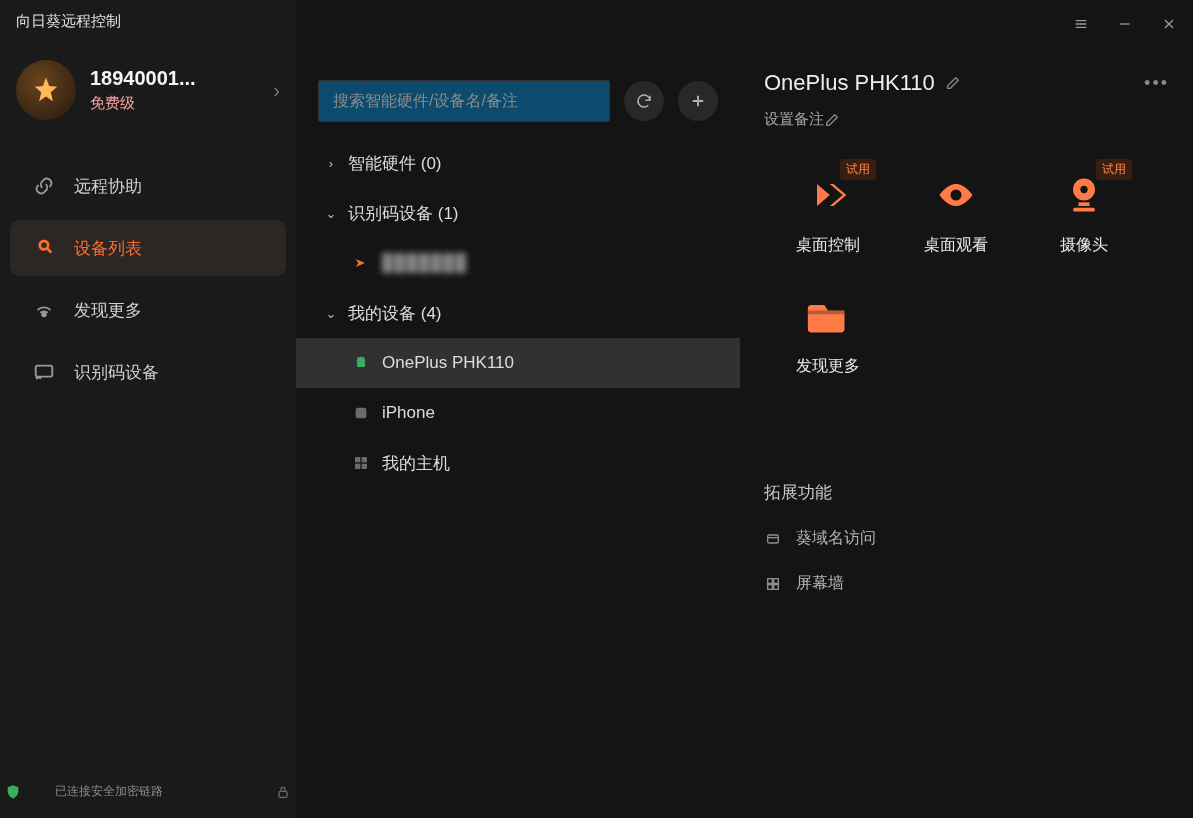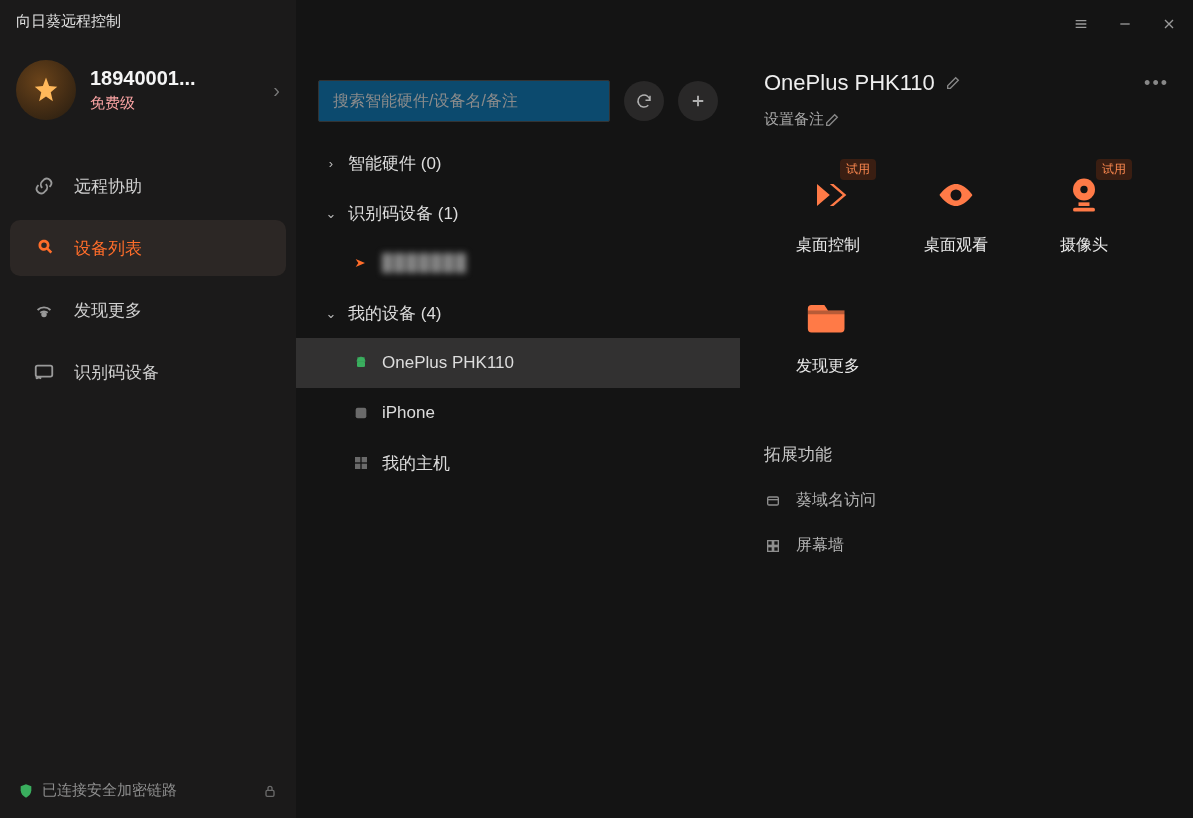--- a/index.html
+++ b/index.html
@@ -18,21 +18,21 @@
 .acct-tier{ font-size:15px; color:#fca5a5; margin-top:4px;}
 .acct-chev{ color:#777; font-size:20px; }
 
 .nav { padding:4px 0; }
 .nav-item { display:flex; align-items:center; height:56px; padding-left:22px; color:#d0d0d0; font-size:17px; cursor:pointer; border-radius:10px; margin:6px 10px;}
 .nav-item.active { background:#2c2725; color:#ff6d2a; }
 .nav-item.active .nav-ico{ color:#ff6d2a;}
 .nav-ico { width:24px; height:24px; margin-right:18px; display:flex; align-items:center; justify-content:center; color:#9a9a9a;}
 .nav-ico svg{width:22px;height:22px;}
 
-.sidebar-footer{ margin-top:auto; display:flex; align-items:center; padding:18px 18px; font-size:15px; color:#8d8d8d; }
+.sidebar-footer{ margin-top:auto; display:flex; align-items:center; padding:18px 5px; font-size:12px; color:#8d8d8d;gap:26px; }
 .shield{ width:16px; height:16px; margin-right:8px; color:#3aae5e; flex:none;}
 .lock{ width:16px; height:16px; margin-left:auto; color:#6a6a6a;}
 
 
 .main { flex:1; background:#141414; display:flex; }
 .list-col{ width:444px; padding:0; }
 .topbar{ display:flex; align-items:center; padding:80px 22px 10px 22px; gap:14px;}
 .search{ flex:1; }
 .search input{ width:100%; height:42px; background:#0c4a6e; border:1px solid #333; border-radius:2px; color:#ccc; padding:0 14px; font-size:16px; outline:none;}
 .search input::placeholder{ color:#8b8b8b; }
@@ -64,21 +64,21 @@
 .action-grid{ display:flex; margin-top:42px;}
 .action{ width:128px; display:flex; flex-direction:column; align-items:center; cursor:pointer; position:relative;}
 .action-icon{ width:48px; height:48px; color:#ff7a47; display:flex; align-items:center; justify-content:center;}
 .action-icon svg{width:44px;height:44px;}
 .action-label{ margin-top:16px; font-size:16px; color:#eaeaea;}
 .trial{ position:absolute; top:-12px; right:16px; background:#3a1e12; color:#ff8a50; font-size:12px; padding:2px 6px; border-radius:4px;}
 
 .action-row2{ display:flex; margin-top:36px;}
 .action-row2 .action{ }
 
-.extras{ margin-top:66px;}
+.extras{ margin-top:104px;}
 .extras-title{ font-size:17px; color:#c8c8c8; }
 .ext-item{ display:flex; align-items:center; gap:14px; margin-top:24px; font-size:16px; color:#b5b5b5; cursor:pointer;}
 .ext-ico{ width:18px; height:18px; color:#8d8d8d; display:flex; align-items:center; justify-content:center;}
 .ext-ico svg{width:16px;height:16px;}
 </style>
 </head>
 <body>
 
 <div class="app">
 

